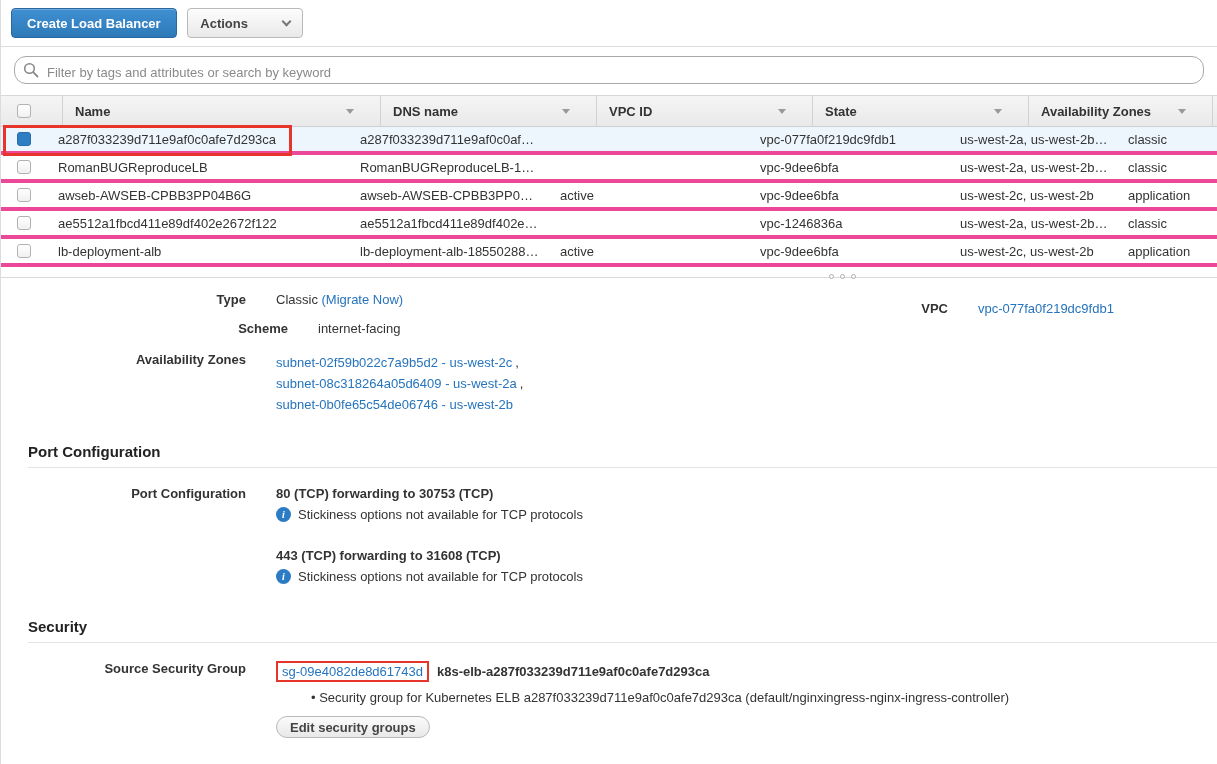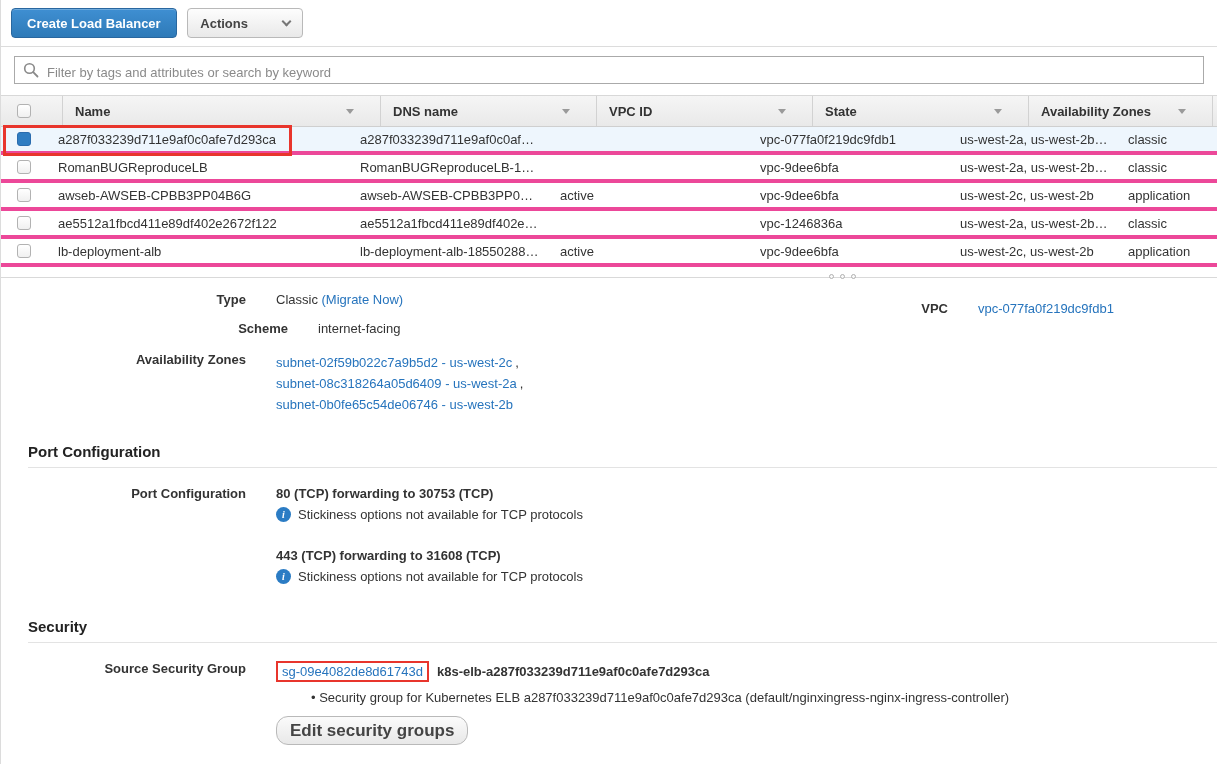--- a/index.html
+++ b/index.html
@@ -23,21 +23,21 @@
   .btn-default { color: #444; padding: 0 12px; margin-left: 7px;
          background: linear-gradient(#fdfdfd, #e9e9e9);
          border: 1px solid #b9b9b9; gap: 27px; }
   .chev { display: inline-block; width: 7px; height: 7px;
          border-right: 2px solid #777; border-bottom: 2px solid #777;
          transform: rotate(45deg); margin-left: 8px; margin-top: -4px; }
 
   
   .filterbar { border-top: 1px solid #dcdcdc; padding: 9px 13px 11px 13px; }
   .searchbox { position: relative; height: 28px; }
-  .searchbox input { width: 100%; height: 28px; border: 1px solid #aaa; border-radius: 0;
+  .searchbox input { width: 100%; height: 28px; border: 1px solid #aaa; border-radius: 12px;
          padding: 4px 8px 0 32px; font-size: 13px; font-family: inherit; color: #a16207; outline: none; }
   .searchbox input::placeholder { color: #8a8a8a; opacity: 1; }
   .search-ic { position: absolute; left: 9px; top: 6px; width: 16px; height: 16px; }
 
   
   .grid { width: 100%; }
   .grid-head { display: flex; height: 32px; align-items: stretch;
          background: linear-gradient(#f5f5f5, #e9e9e9);
          border-top: 1px solid #d8d8d8; border-bottom: 1px solid #cfcfcf;
          font-weight: bold; color: #333; gap: 16px; }
@@ -91,22 +91,22 @@
   .gap26 { margin-top: 26px; }
   .info-ic { display: inline-flex; width: 15px; height: 15px; border-radius: 50%;
         background: #2b7cc4; color: #fff; font-size: 10px; font-weight: bold; font-style: italic;
         align-items: center; justify-content: center; margin-right: 7px; flex-shrink: 0;
         font-family: "Liberation Serif", serif; }
 
   .sg-line { display: flex; align-items: center; }
   .ann-sg { display: inline-block; border: 2px solid #e8352c; padding: 1px 4px; }
   .sg-name { font-weight: bold; margin-left: 8px; }
   .sg-desc { margin-top: 8px; margin-left: 35px; color: #333; }
-  .edit-btn { display: inline-flex; align-items: center; height: 29px; padding: 0 13px;
-        margin-top: 11px; font-weight: bold; font-size: 17px; color: #444;
+  .edit-btn { display: inline-flex; align-items: center; height: 22px; padding: 0 13px;
+        margin-top: 11px; font-weight: bold; font-size: 13px; color: #444;
         background: linear-gradient(#fbfbfb, #e8e8e8); border: 1px solid #b9b9b9;
         border-radius: 12px; cursor: pointer; }
 </style>
 </head>
 <body>
 
 <div class="toolbar">
   <span class="btn btn-primary">Create Load Balancer</span>
   <span class="btn btn-default">
     <span>Actions</span>

